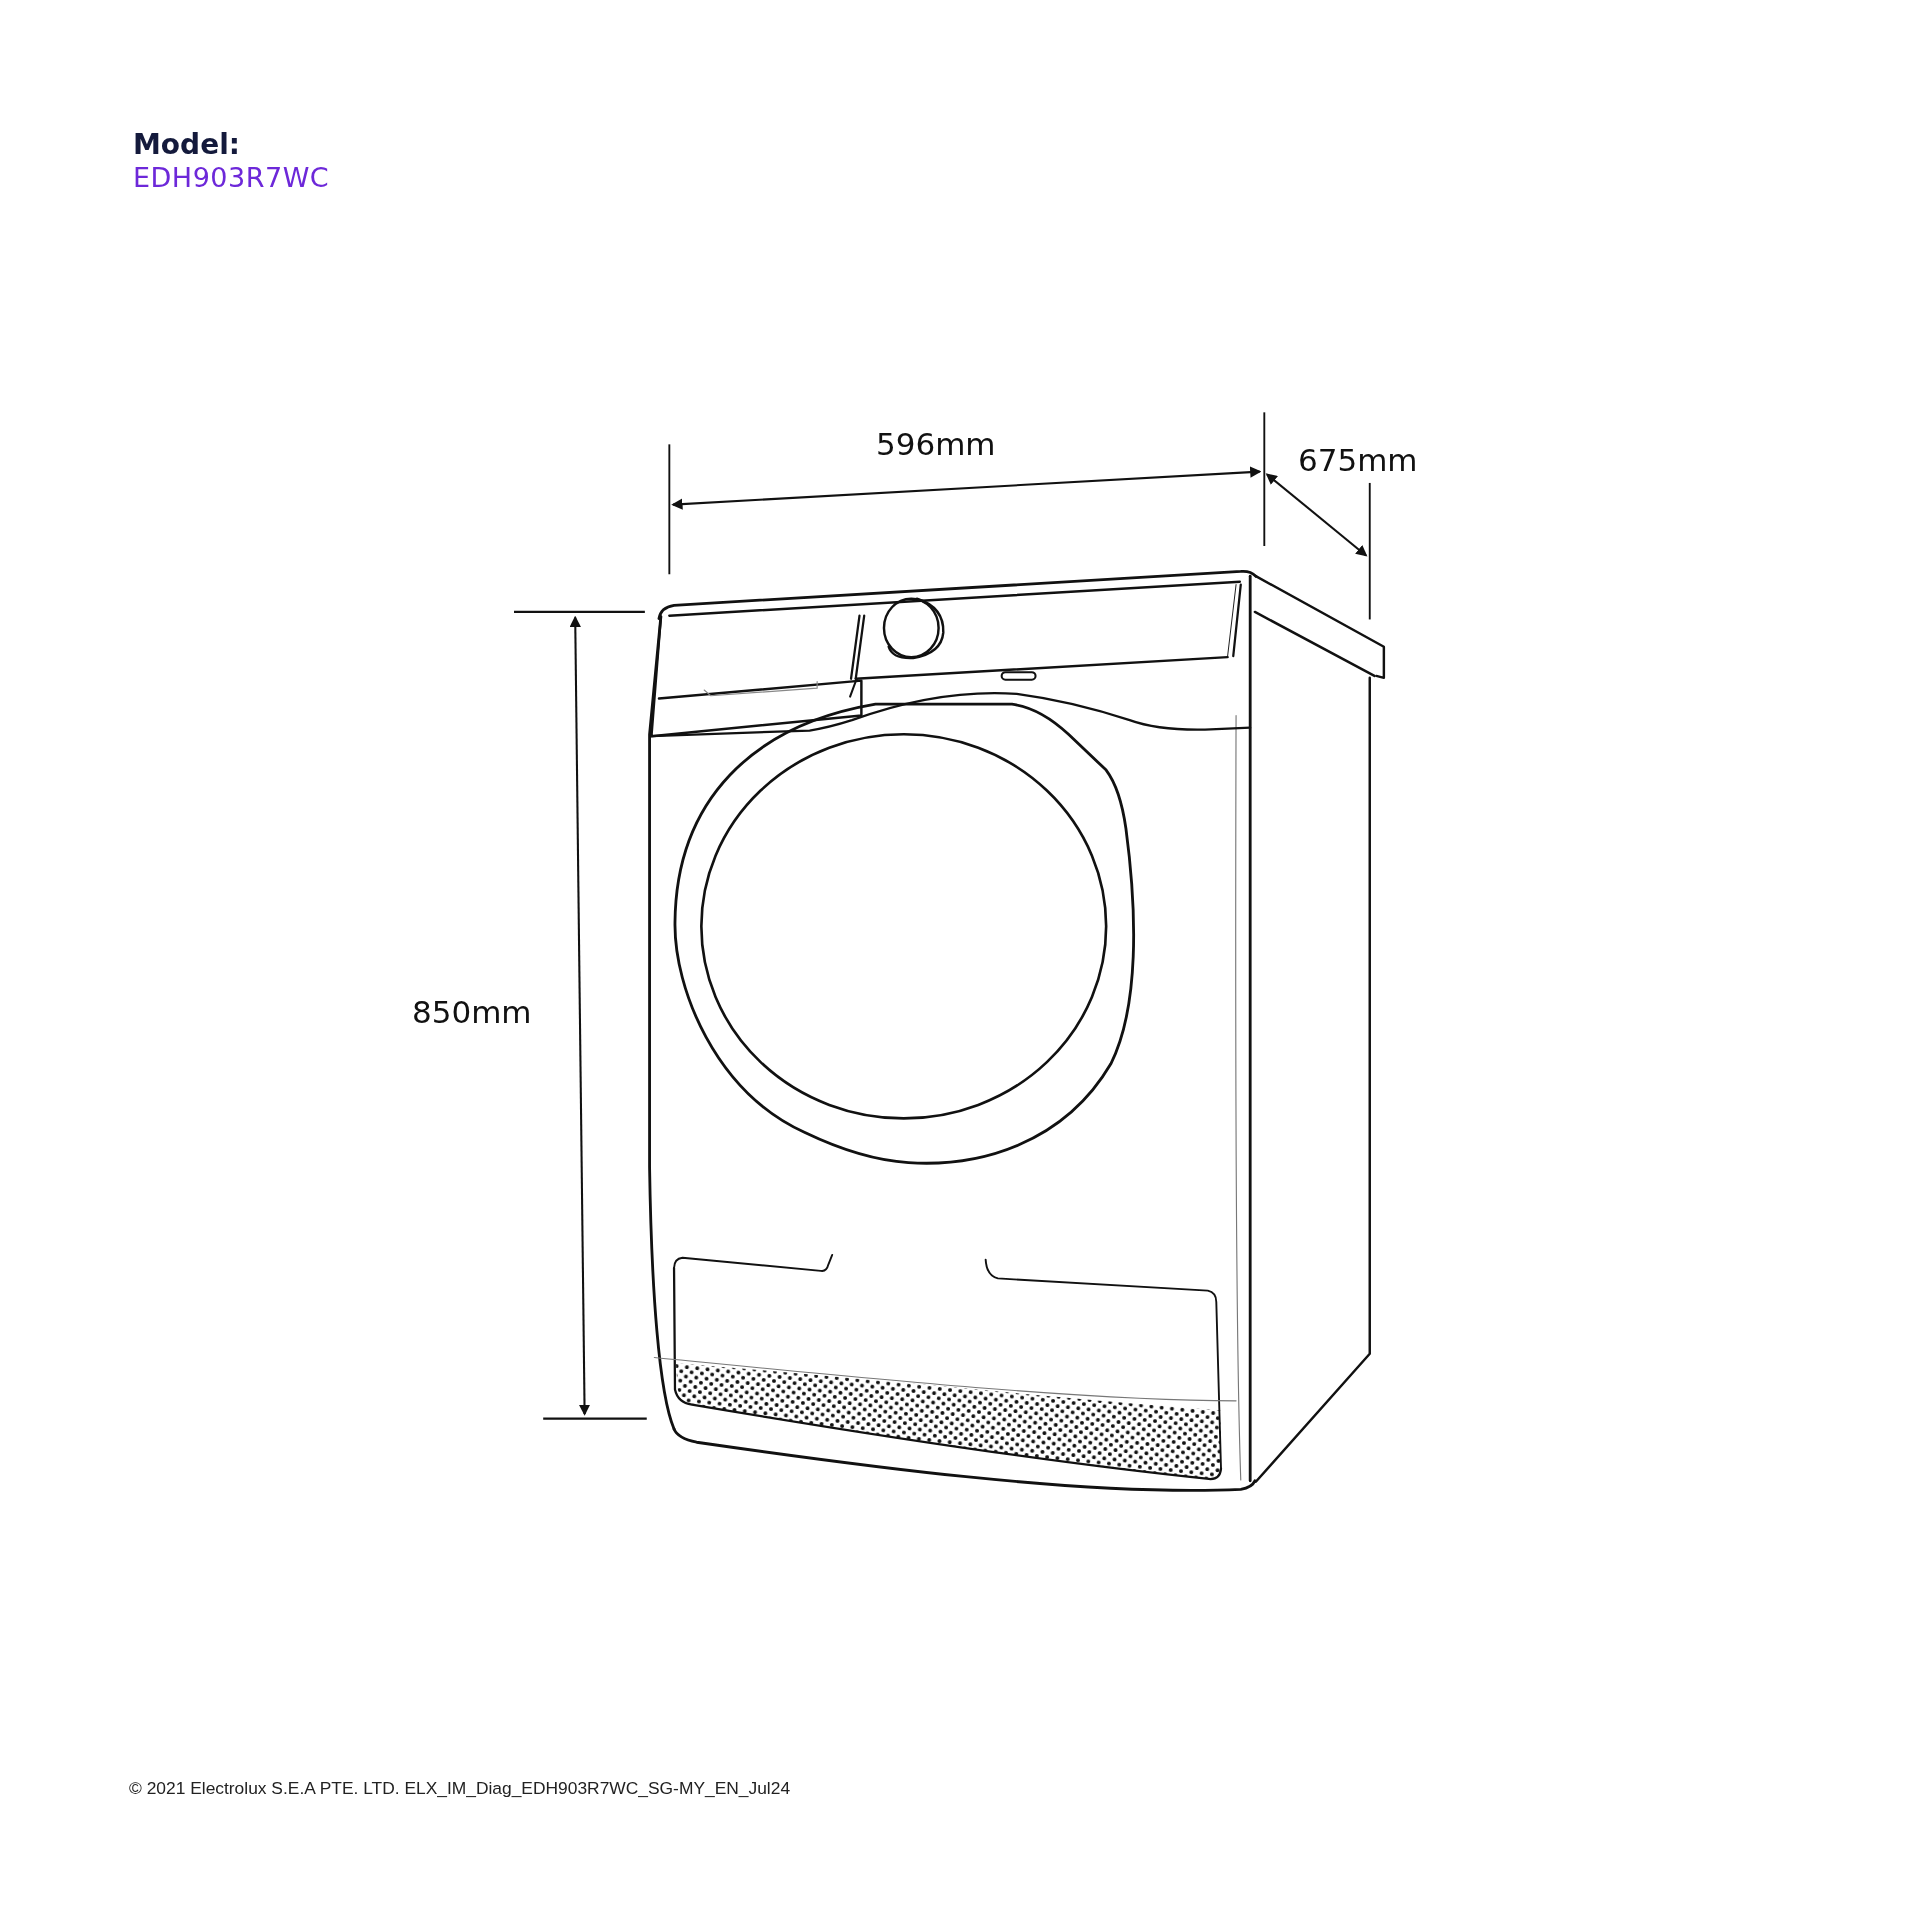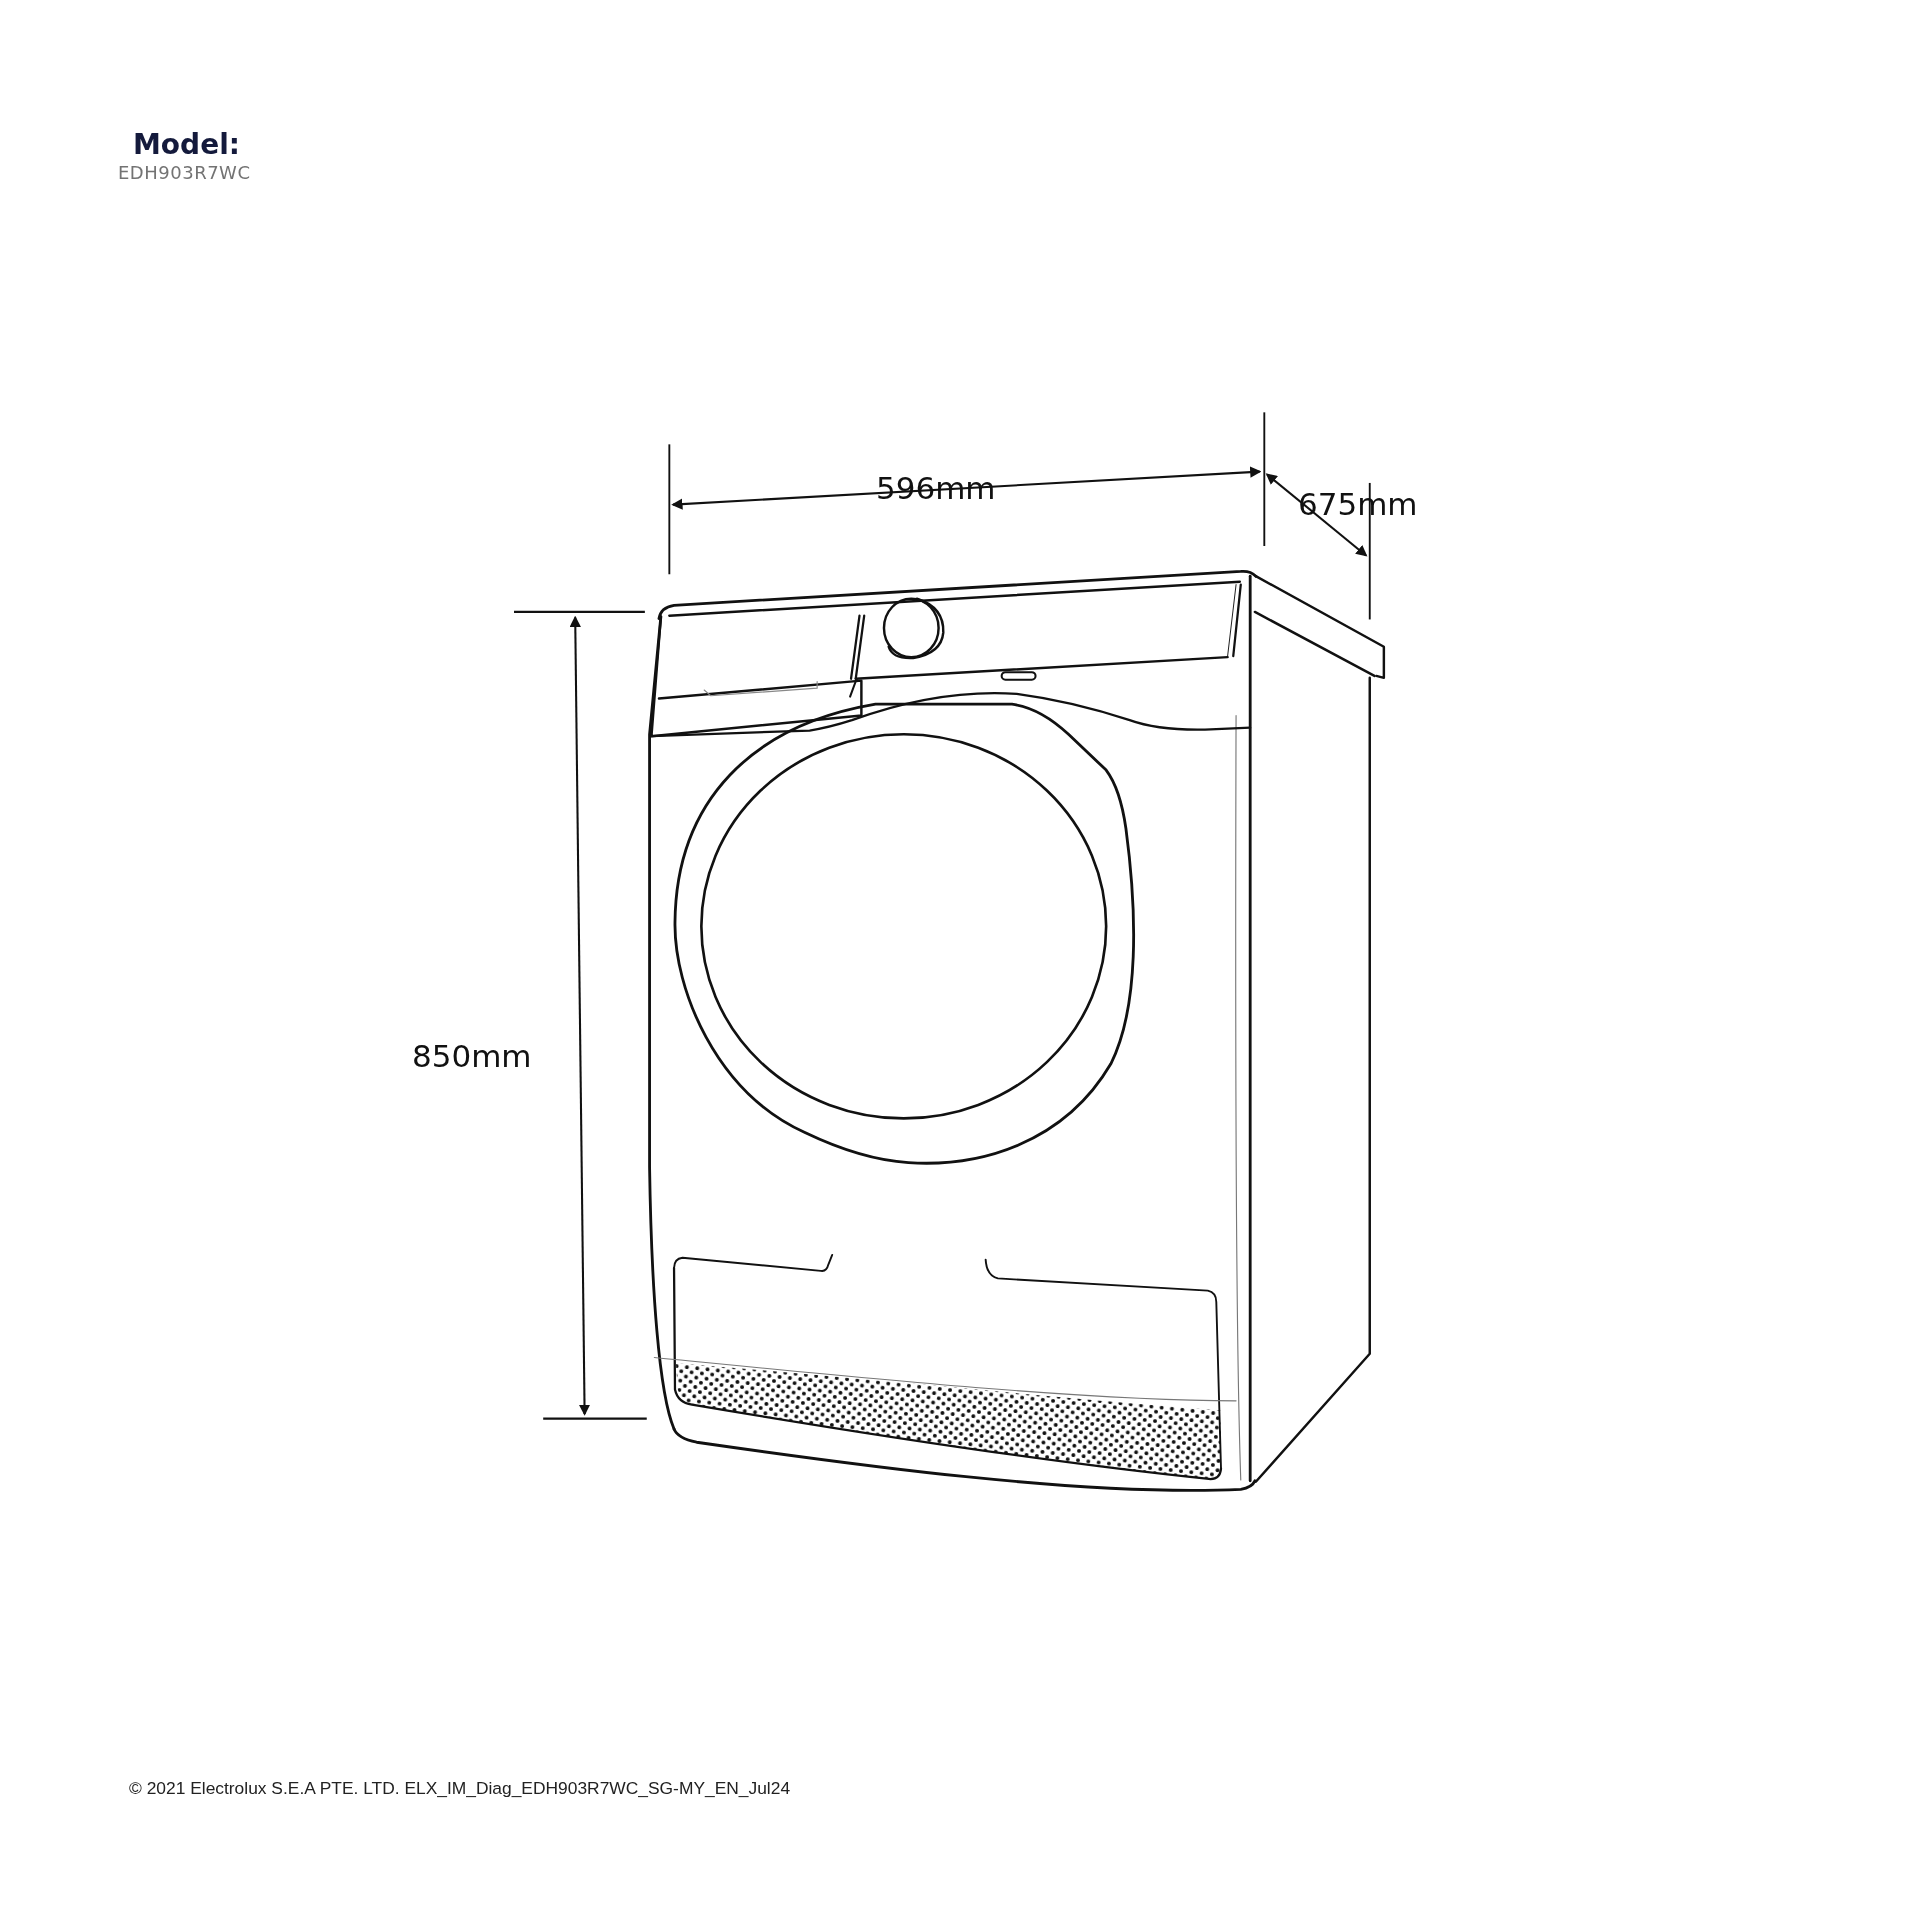--- a/index.html
+++ b/index.html
@@ -1,20 +1,20 @@
 <!DOCTYPE html>
 <html style="font-size:15px"><head>
   <meta charset="utf-8">
   <style>
     html, body { margin: 0; padding: 0; background: #ffffff; }
     body { width: 1928px; height: 1928px; position: relative; overflow: hidden; font-family: "DejaVu Sans", "Liberation Sans", sans-serif; }
     .model-label { position: absolute; left: 133px; top: 128px; font-size: 28px; font-weight: bold; color: #141a3c; letter-spacing: 0px; }
-    .model-value { position: absolute; left: 118px; top: 162px; font-size: 18px; color: #737373; letter-spacing: 0.5px; }
+    .model-value { position: absolute; left: 133px; top: 162px; font-size: 27px; color: #6d28d9; letter-spacing: 0.5px; }
     .footer { position: absolute; left: 129px; top: 1778px; font-size: 17.4px; color: #222; font-family: "Liberation Sans", sans-serif; }
-    .dim { position: absolute; font-size: 31px; color: #111; font-family: "DejaVu Sans", sans-serif; font-weight: normal; margin-top: 44px; }
+    .dim { position: absolute; font-size: 31px; color: #111; font-family: "DejaVu Sans", sans-serif; font-weight: normal; }
     .dim-width { left: 876px; top: 426px; }
     .dim-depth { left: 1298px; top: 442px; }
     .dim-height { left: 412px; top: 994px; }
     svg.drawing { position: absolute; left: 0; top: 0; }
   </style>
 </head>
 <body>
 
 <div class="model-label">Model:</div>
 <div class="model-value">EDH903R7WC</div>

